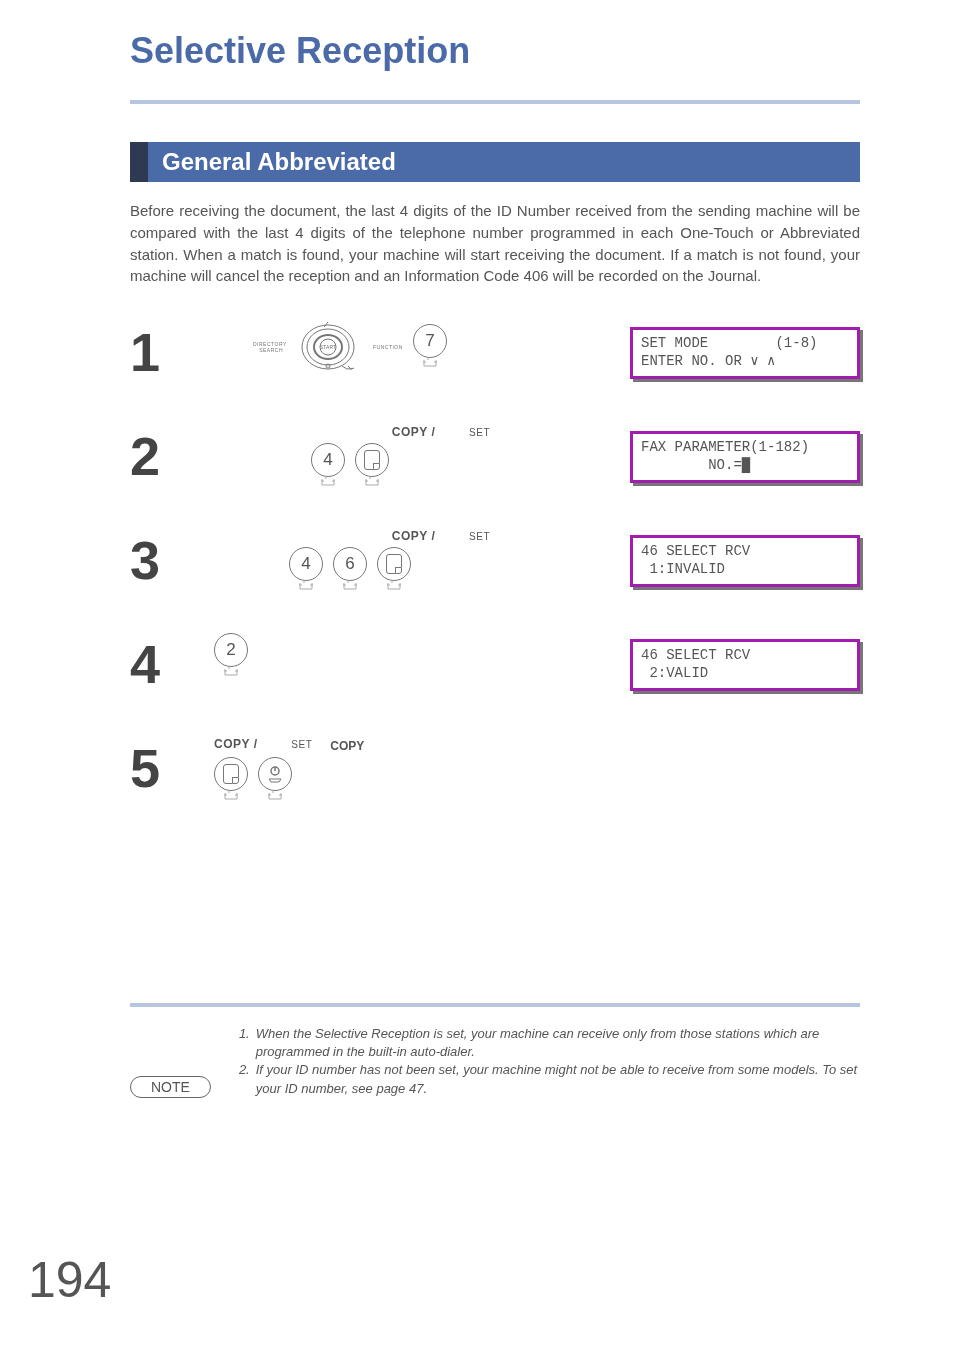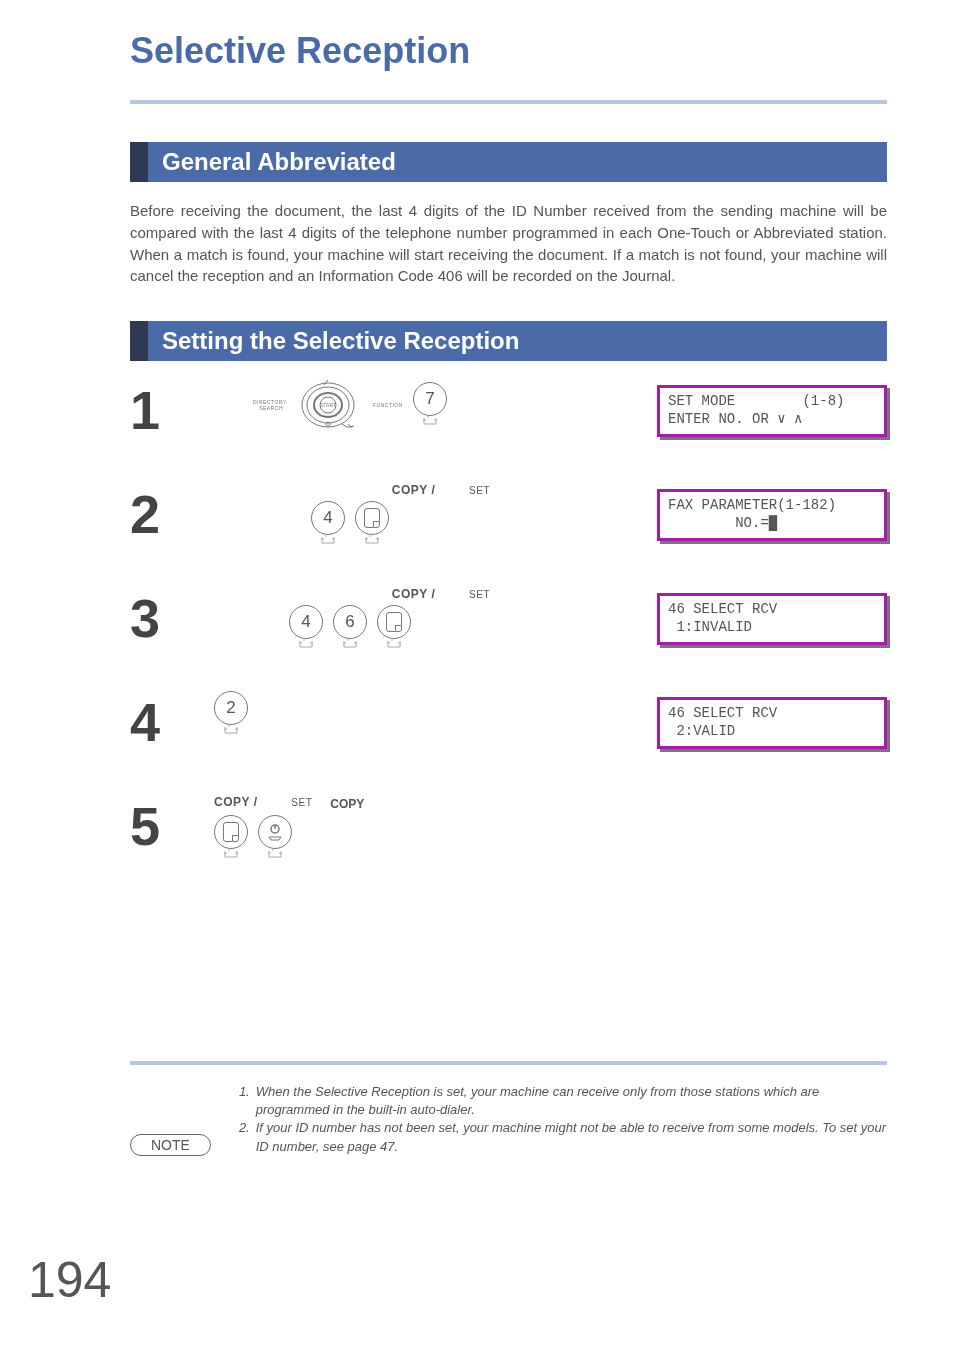--- a/index.html
+++ b/index.html
@@ -7,21 +7,21 @@
     margin: 0;
     padding: 0;
     font-family: Arial, Helvetica, sans-serif;
     color: #444;
     background: #fff;
     width: 954px;
     height: 1351px;
     position: relative;
   }
   .page {
-    padding: 30px 67px 0 130px;
+    padding: 30px 94px 0 130px;
     box-sizing: border-box;
     width: 954px;
     height: 1351px;
     position: relative;
   }
   .title {
     color: #4a6aa8;
     font-size: 36px;
     font-weight: bold;
     margin-bottom: 28px;
@@ -192,21 +192,20 @@
 <body>
 
 <div class="page">
 
   <div class="title">Selective Reception</div>
   <div class="rule"></div>
 
   <div class="section-bar">General Abbreviated</div>
   <p class="body-text" style="margin-bottom:34px">Before receiving the document, the last 4 digits of the ID Number received from the sending machine will be compared with the last 4 digits of the telephone number programmed in each One-Touch or Abbreviated station. When a match is found, your machine will start receiving the document. If a match is not found, your machine will cancel the reception and an Information Code 406 will be recorded on the Journal.</p>
 
-  <div class="section-bar">Setting the Selective Reception</div>
 
   <div class="steps">
 
     <div class="step-row">
       <div class="step-num">1</div>
       <div class="step-graphic">
         <div class="graphic-icons">
           <span class="tiny-label" style="width:30px;text-align:right">DIRECTORY SEARCH</span>
           <div class="dial">
             <svg width="64" height="50" viewBox="0 0 64 50">

